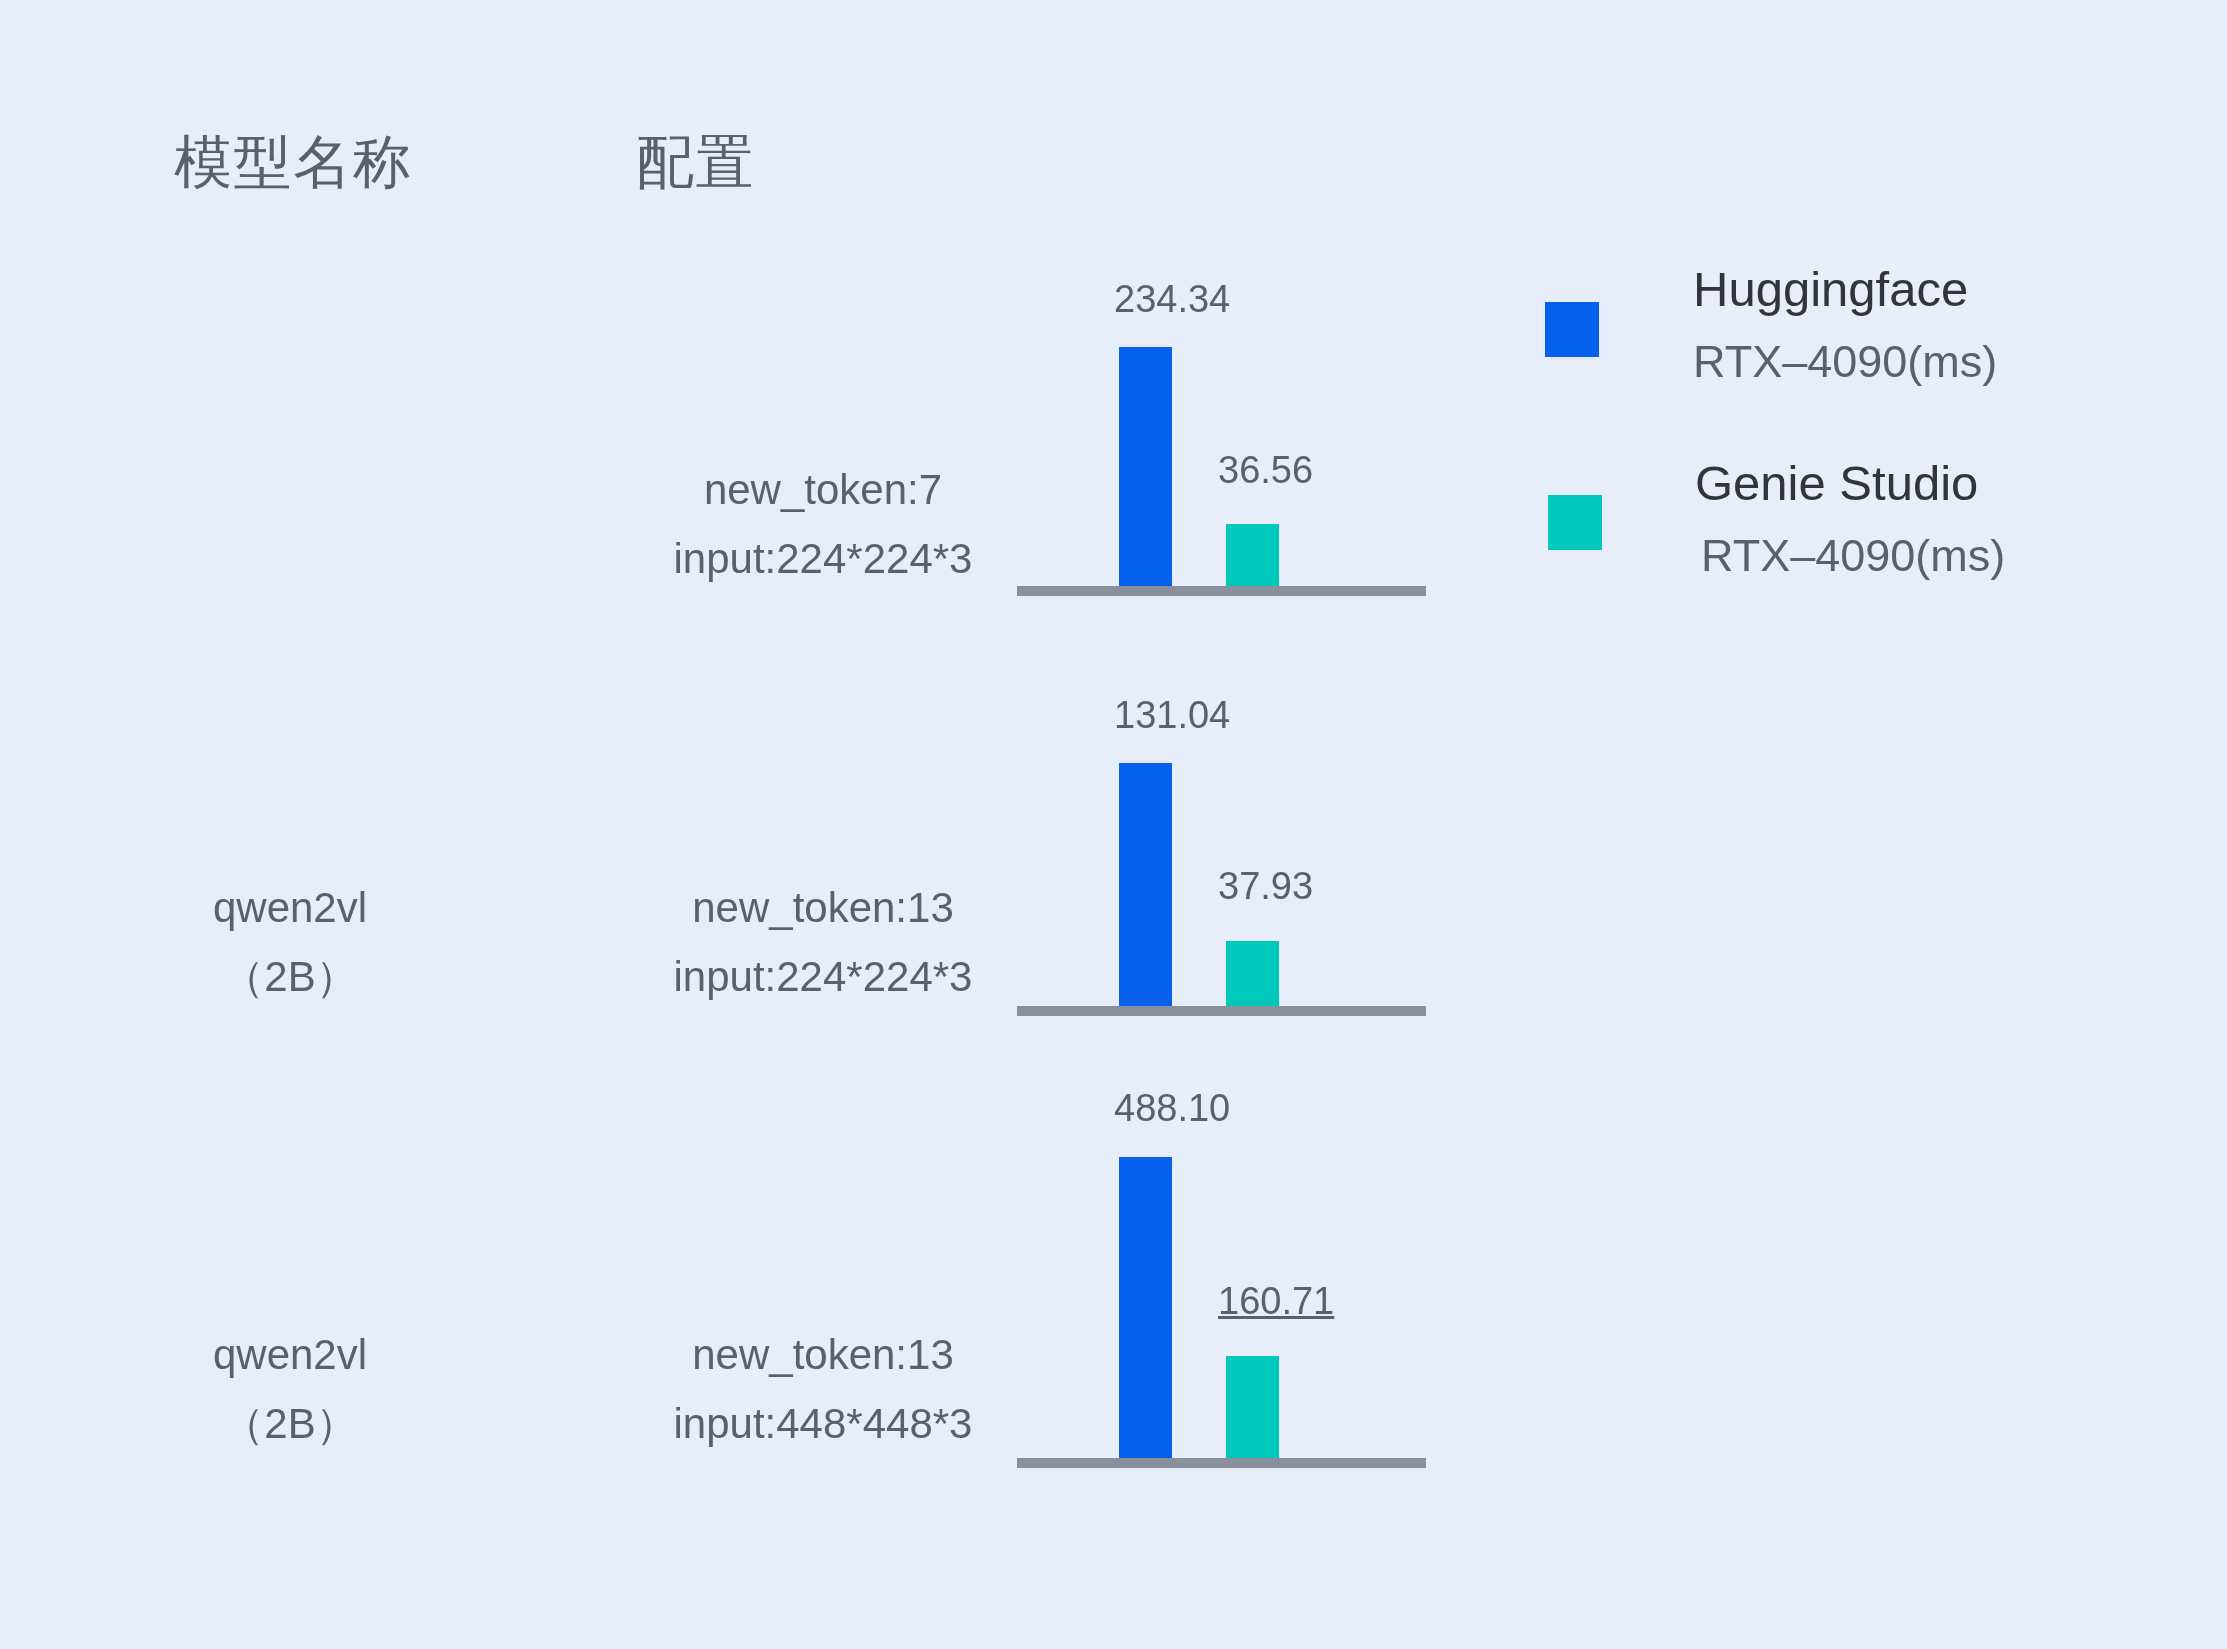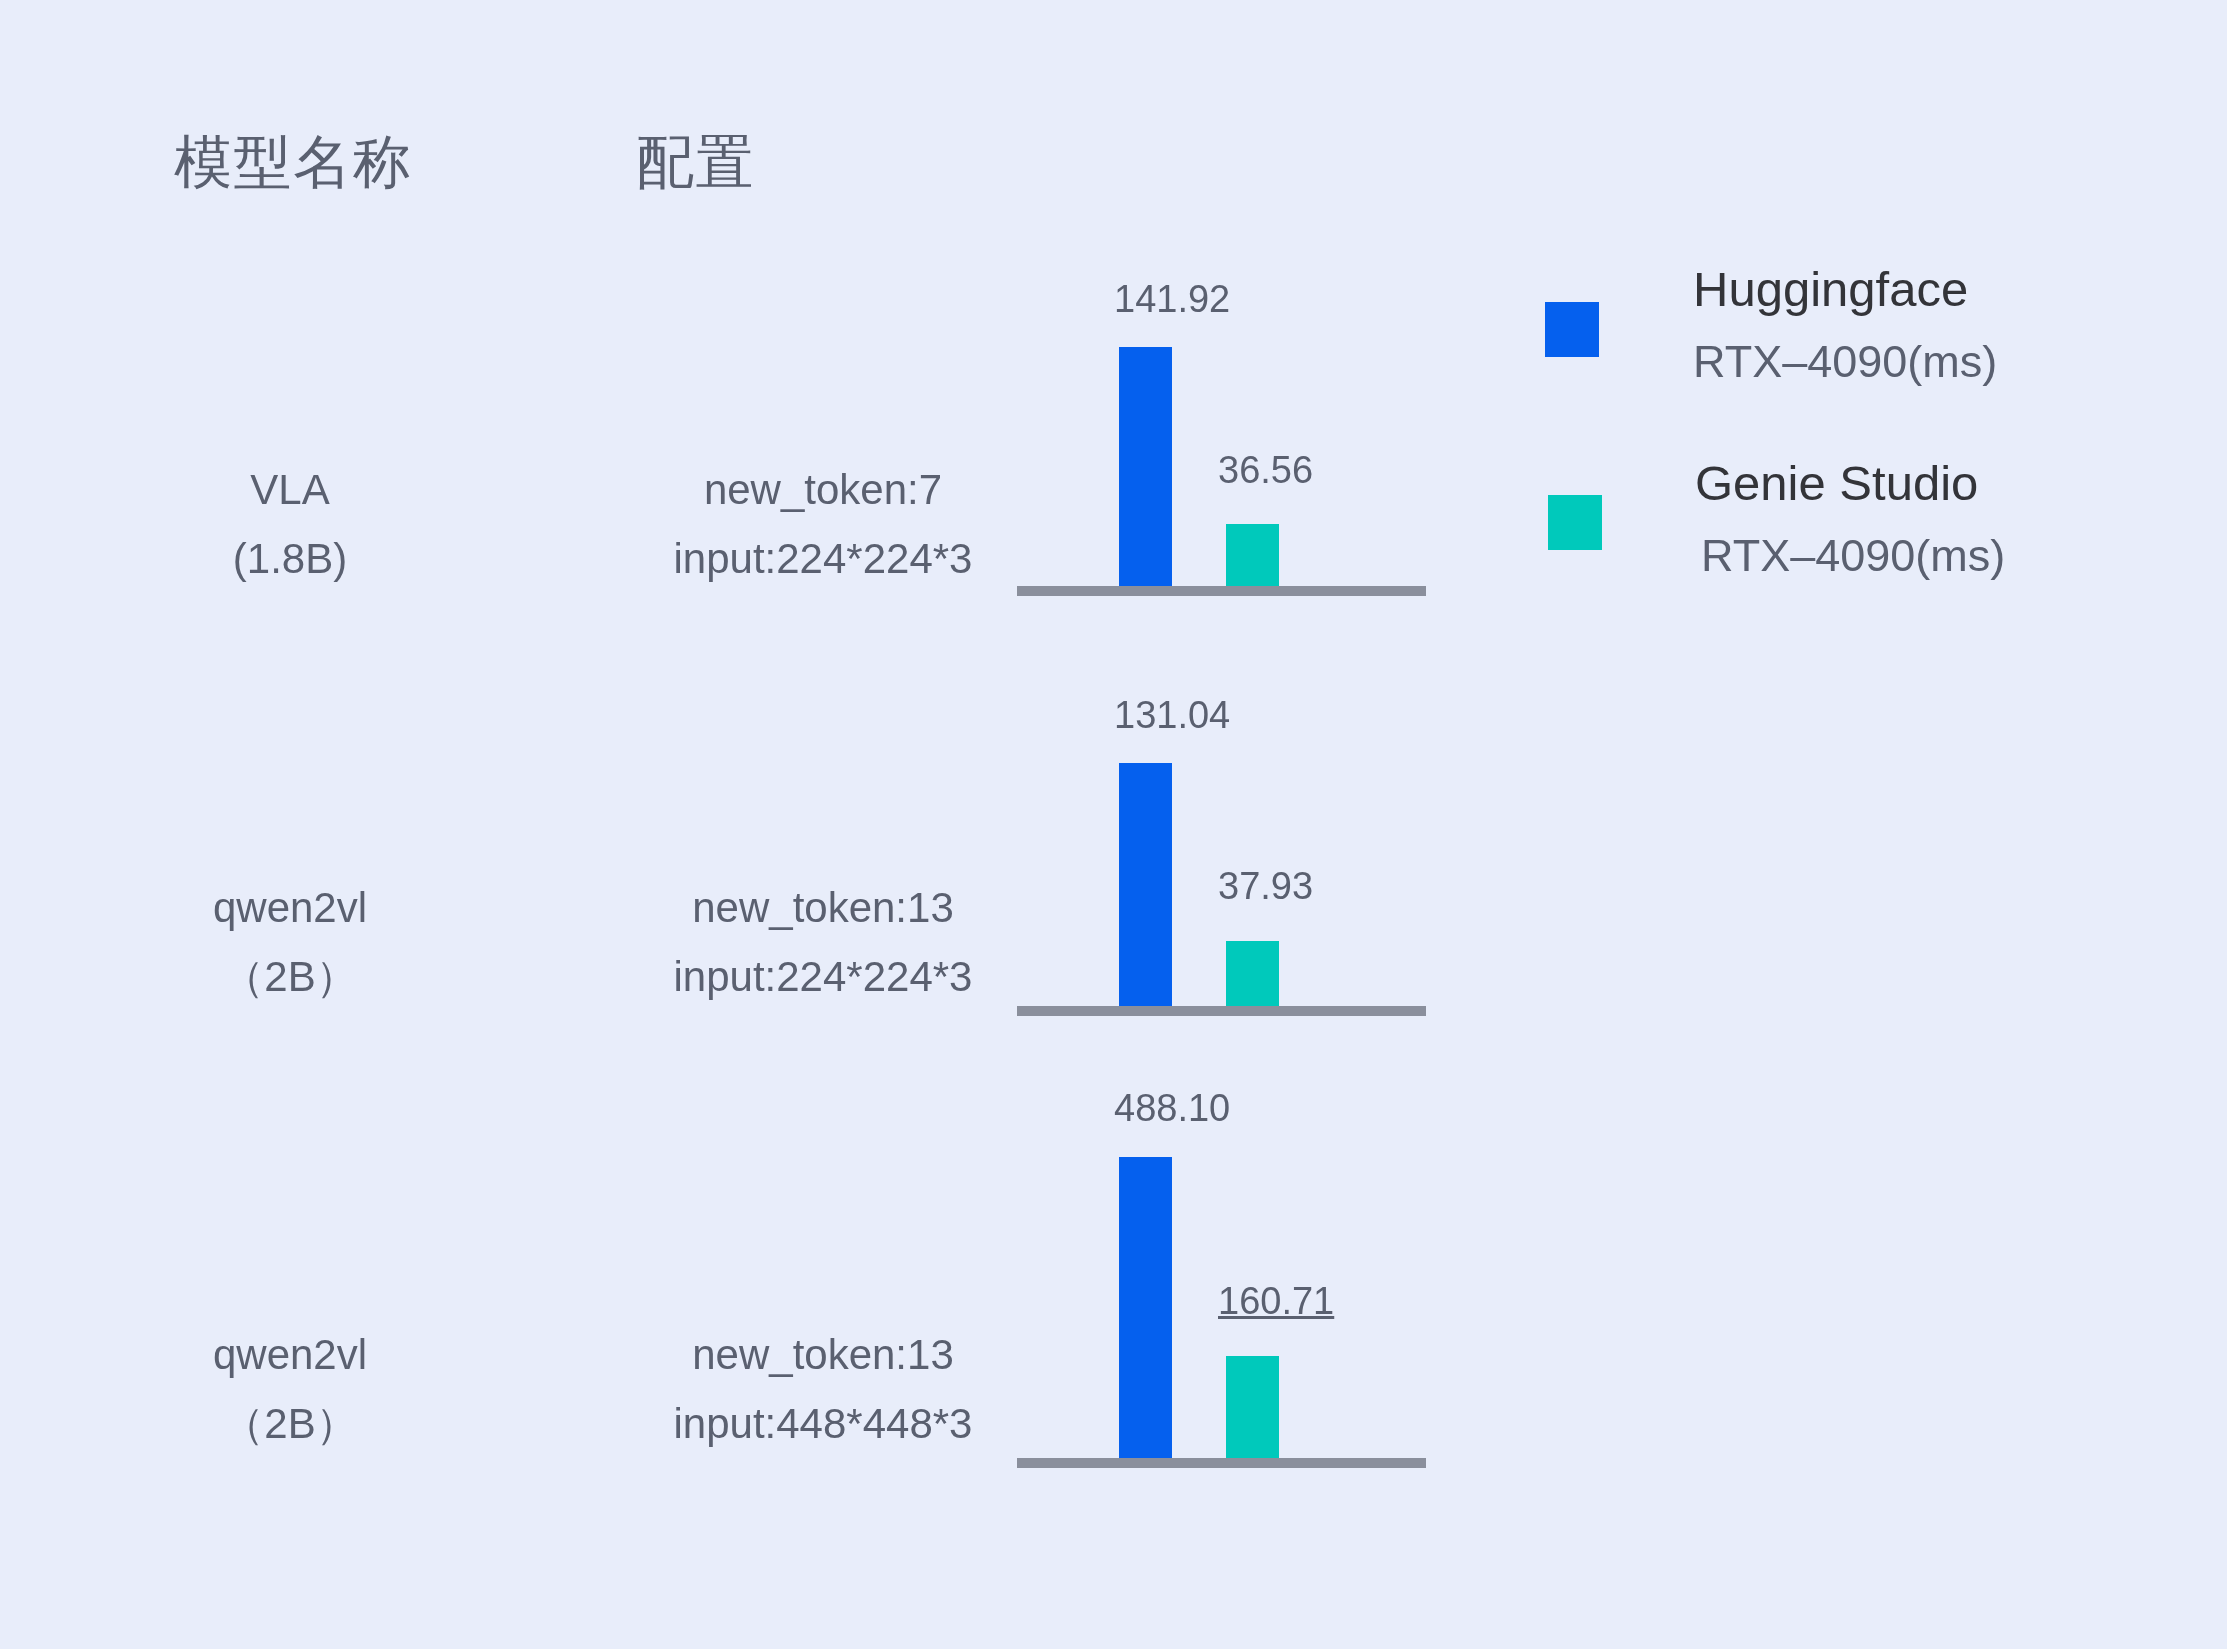--- a/index.html
+++ b/index.html
@@ -102,31 +102,27 @@
 </style>
 </head>
 <body>
 
 <div class="stage">
 
   <div class="col-head" id="head-model">模型名称</div>
   <div class="col-head" id="head-config">配置</div>
 
   <div class="row" id="row-0">
-    <div class="cell-model">
-      <div>VLA</div>
-      <div>(1.8B)</div>
-    </div>
     <div class="cell-config">
       <div>new_token:7</div>
       <div>input:224*224*3</div>
     </div>
     <div class="plot">
       <div class="bar hf" style="height:239px; top:10.2px;"></div>
-      <div class="vlabel" style="left:97px; top:-57px;">141.92</div>
+      <div class="vlabel" style="left:97px; top:-57px;">234.34</div>
       <div class="bar genie" style="height:63px; top:187px;"></div>
       <div class="vlabel" style="left:201px; top:114px;">36.56</div>
       <div class="baseline"></div>
     </div>
   </div>
 
   <div class="row" id="row-1">
     <div class="cell-model">
       <div>qwen2vl</div>
       <div>（2B）</div>

